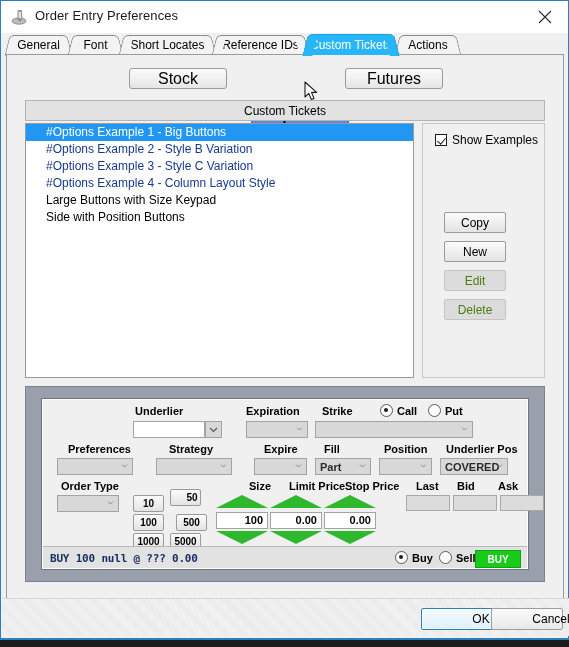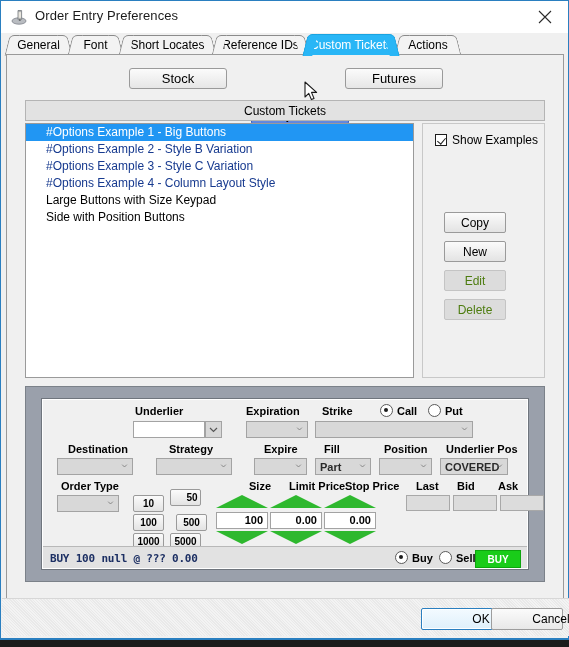--- a/index.html
+++ b/index.html
@@ -110,21 +110,21 @@
     background: #f0f0f0;
   }
 
   
   .typebtn {
     position: absolute;
     top: 13px;
     width: 98px; height: 21px;
     box-sizing: border-box;
     display: flex; align-items: center; justify-content: center;
-    font-size: 13px;
+    font-size: 16px;
     background: linear-gradient(#fbfbfb, #e6e6e6);
     border: 1px solid #9a9a9a;
     border-radius: 3px;
     cursor: default;
   }
   .typebtn.selected {
     background: linear-gradient(#8fb0ef, #5d83dd);
     border: 1px solid #3a5fbd;
     font-weight: bold;
     color: #000;
@@ -500,21 +500,21 @@
               <path d="M1 1 L4.5 4.5 L8 1" stroke="#777" stroke-width="1.2" fill="none"></path>
             </svg>
         </div>
         <div class="combo" style="left:272px; top:21px; width:158px;">
           <span></span>
           <svg class="chev" viewBox="0 0 9 6">
               <path d="M1 1 L4.5 4.5 L8 1" stroke="#777" stroke-width="1.2" fill="none"></path>
             </svg>
         </div>
 
-        <span class="plabel" style="left:25px;  top:43px;">Destination</span>
+        <span class="plabel" style="left:25px;  top:43px;">Preferences</span>
         <span class="plabel" style="left:126px; top:43px;">Strategy</span>
         <span class="plabel" style="left:221px; top:43px;">Expire</span>
         <span class="plabel" style="left:281px; top:43px;">Fill</span>
         <span class="plabel" style="left:341px; top:43px;">Position</span>
         <span class="plabel" style="left:403px; top:43px;">Underlier Pos</span>
 
         <div class="combo" style="left:14px;  top:58px; width:76px;">
           <span></span>
           <svg class="chev" viewBox="0 0 9 6">
               <path d="M1 1 L4.5 4.5 L8 1" stroke="#777" stroke-width="1.2" fill="none"></path>

